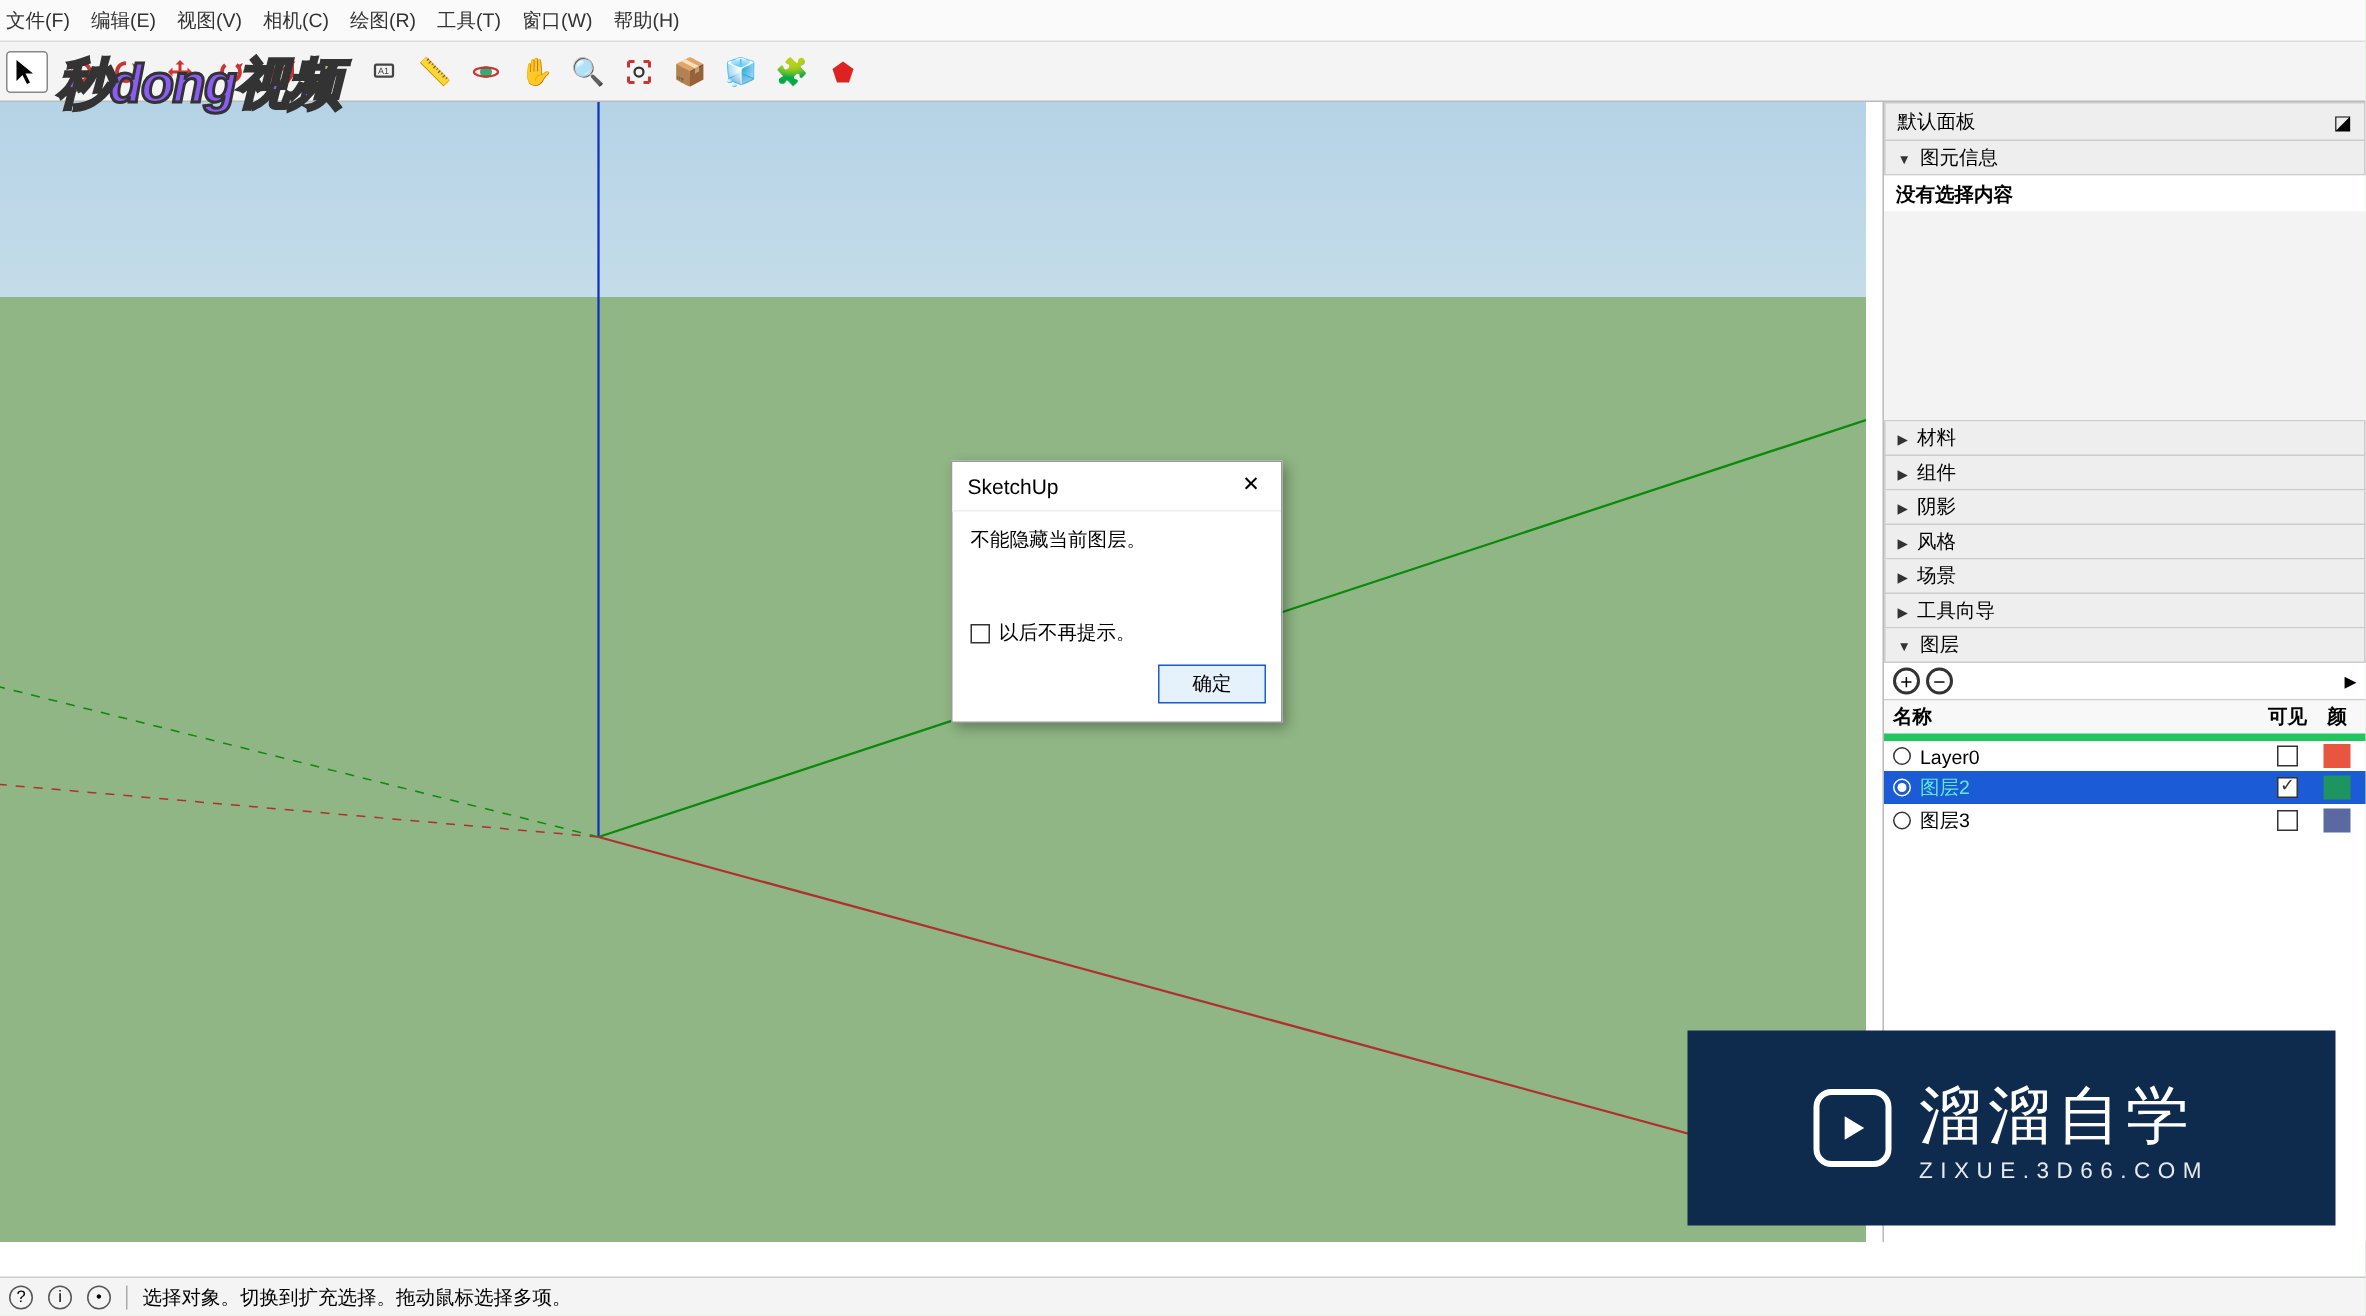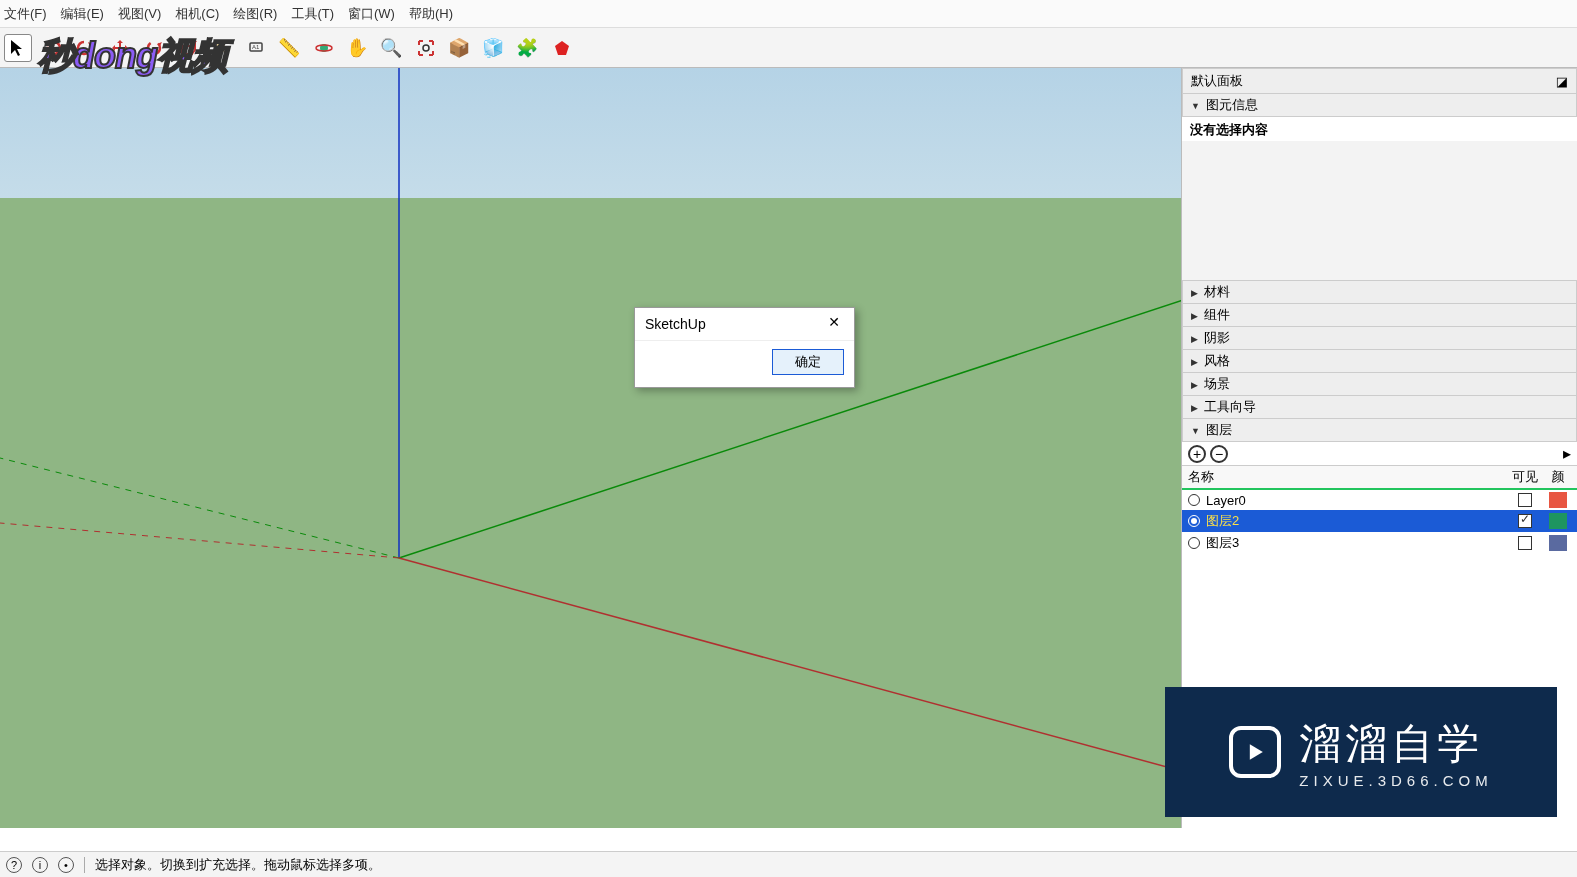--- a/index.html
+++ b/index.html
@@ -8,35 +8,35 @@
   .menubar span { margin-right: 14px; cursor: default; }
   .toolbar { height: 40px; display: flex; align-items: center; padding: 2px 4px; background: #f4f4f4; border-bottom: 1px solid #bbb; gap: 6px; }
   .tool-btn { width: 28px; height: 28px; display: flex; align-items: center; justify-content: center; border: 1px solid transparent; border-radius: 3px; cursor: pointer; font-size: 18px; }
   .tool-btn.active { background: #fff; border-color: #888; }
   .tool-btn svg { width: 20px; height: 20px; }
   .main-area { position: absolute; top: 68px; left: 0; width: 1244px; height: 760px; overflow: hidden; }
   .sky { position: absolute; top: 0; left: 0; width: 100%; height: 197px; background: linear-gradient(#b5d3e6, #cde1eb); }
   .ground { position: absolute; top: 130px; left: 0; width: 100%; height: 630px; background: #8fb684; }
   .axis-svg { position: absolute; top: 0; left: 0; width: 1244px; height: 760px; }
   .side-panel { position: absolute; top: 68px; right: 116; width: 216px; height: 760px; background: #f5f5f5; border-left: 1px solid #bbb; display: flex; flex-direction: column; }
-  .side-panel { right: 0; width: 396px; }
+  .side-panel { right: 0; width: 322px; }
   .panel-header { font-size: 13px; padding: 3px 8px; background: #eee; border: 1px solid #ccc; display: flex; align-items: center; justify-content: space-between; }
   .panel-body { font-size: 13px; padding: 4px 8px; background: #fff; font-weight: bold; height: 24px; }
   .panel-spacer { flex: 0 0 140px; background: #f3f3f3; border-bottom: 1px solid #ccc; }
   .acc-item { font-size: 13px; padding: 2px 8px; background: #eee; border: 1px solid #ccc; border-top: none; }
   .acc-item::before { content: "▶"; font-size: 9px; margin-right: 6px; color: #333; }
   .acc-item.open::before { content: "▼"; }
   .layer-controls { padding: 2px 6px; display: flex; gap: 4px; align-items: center; font-size: 16px; background: #fff; border-bottom: 1px solid #ccc;}
   .circ-btn { width: 18px; height: 18px; border-radius: 50%; border: 2px solid #333; display: flex; align-items: center; justify-content: center; font-size: 14px; line-height: 1; cursor: pointer; }
-  .layer-head { display: flex; font-size: 13px; padding: 2px 6px; background: #f8f8f8; border-bottom: 2px solid #22c55e;}
+  .layer-head { display: flex; font-size: 13px; padding: 2px 6px; background: #f8f8f8; border-bottom: 5px solid #22c55e; font-weight: bold;}
   .layer-head .col1 { flex: 1; }
   .layer-head .col2 { width: 40px; text-align: center; }
   .layer-head .col3 { width: 26px; text-align: center; }
   .layer-row { display: flex; align-items: center; font-size: 13px; padding: 2px 6px; background: #fff; }
-  .layer-row.sel { background: #1b5bd6; color: #fde047; }
+  .layer-row.sel { background: #1b5bd6; color: #5eead4; }
   .radio { width: 12px; height: 12px; border-radius: 50%; border: 1.5px solid #333; margin-right: 6px; position: relative; }
   .radio.filled::after { content: ""; position: absolute; inset: 2px; background: #333; border-radius: 50%; }
   .layer-row.sel .radio { border-color: #fff; }
   .layer-row.sel .radio.filled::after { background: #fff; }
   .vis-box { width: 14px; height: 14px; border: 1.5px solid #333; background: #fff; margin: 0 auto; position: relative; }
   .vis-box.chk::after { content: "✓"; position: absolute; top: -3px; left: 1px; font-size: 12px; color: #333; }
   .color-sw { width: 18px; height: 16px; }
   .layer-row .col1 { flex: 1; display: flex; align-items: center; }
   .layer-row .col2 { width: 40px; display: flex; justify-content: center; }
   .layer-row .col3 { width: 26px; display: flex; justify-content: center; }
@@ -45,21 +45,21 @@
   .dlg-close { width: 20px; height: 20px; text-align: center; cursor: pointer; font-size: 14px; }
   .dlg-body { padding: 10px 12px 4px; font-size: 13px; min-height: 94px; display: flex; flex-direction: column; justify-content: space-between; }
   .dlg-check { display: flex; align-items: center; gap: 6px; margin-top: 40px;}
   .dlg-check .cb { width: 13px; height: 13px; border: 1.5px solid #333; }
   .dlg-foot { padding: 8px 10px 12px; display: flex; justify-content: flex-end; }
   .ok-btn { padding: 3px 22px; font-size: 13px; background: #e5f1fb; border: 1px solid #1b5bd6; cursor: pointer; }
   .status-bar { position: absolute; bottom: 0; left: 0; width: 100%; height: 26px; background: #f4f4f4; border-top: 1px solid #ccc; display: flex; align-items: center; font-size: 13px; padding: 0 6px; gap: 10px;}
   .status-ico { width: 16px; height: 16px; border: 1.5px solid #555; border-radius: 50%; display: flex; align-items: center; justify-content: center; font-size: 11px; }
   .status-sep { width: 1px; height: 16px; background: #aaa; }
   .watermark1 { position: absolute; top: 32px; left: 38px; font-size: 36px; font-weight: 900; color: #8b5cf6; -webkit-text-stroke: 2px #333; font-style: italic; letter-spacing: -1px; pointer-events: none; }
-  .watermark2 { position: absolute; bottom: 60px; right: 20px; width: 392px; height: 130px; background: #0e2a4c; color: #fff; display: flex; align-items: center; justify-content: center; gap: 18px; pointer-events: none;}
+  .watermark2 { position: absolute; bottom: 60px; right: 20px; width: 432px; height: 130px; background: #0e2a4c; color: #fff; display: flex; align-items: center; justify-content: center; gap: 18px; pointer-events: none;}
   .wm2-icon { width: 52px; height: 52px; border: 4px solid #fff; border-radius: 12px; display: flex; align-items: center; justify-content: center; }
   .wm2-txt { display: flex; flex-direction: column; }
   .wm2-big { font-size: 42px; font-weight: 300; letter-spacing: 4px; }
   .wm2-sm { font-size: 15px; letter-spacing: 5px; opacity: .9; }
   .hidden-btn { position: absolute; right: 40px; bottom: 110px; background: #7fb5dd; color: #fff; padding: 12px 30px; font-size: 24px; border-radius: 2px;}
 </style>
 </head>
 <body>
 
 <div class="menubar">
@@ -220,20 +220,27 @@
       </div>
     </div>
   <div style="flex:1;background:#fff"></div>
 </div>
 
 <div class="dialog">
   <div class="dlg-title">
     <span>SketchUp</span>
     <span class="dlg-close">✕</span>
   </div>
+  <div class="dlg-body">
+    <div>不能隐藏当前图层。</div>
+    <div class="dlg-check">
+      <div class="cb"></div>
+      <span>以后不再提示。</span>
+    </div>
+  </div>
   <div class="dlg-foot">
     <button class="ok-btn">确定</button>
   </div>
 </div>
 
 <div class="status-bar">
   <div class="status-ico">?</div>
   <div class="status-ico">i</div>
   <div class="status-ico">•</div>
   <div class="status-sep"></div>

